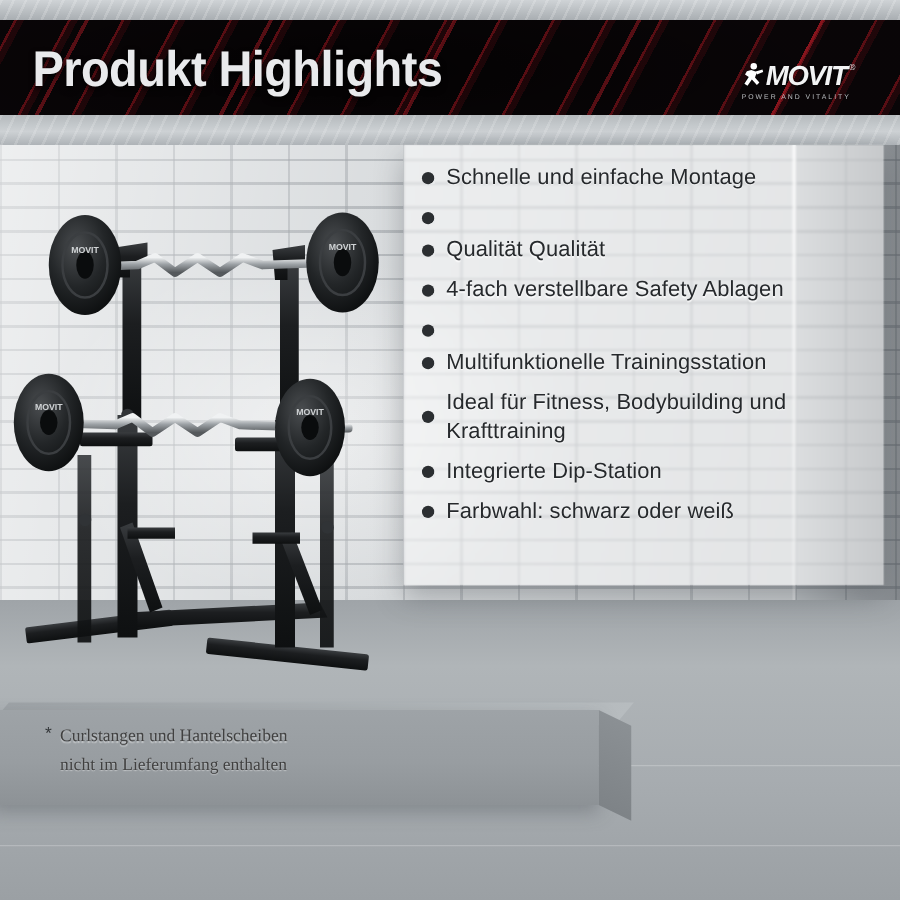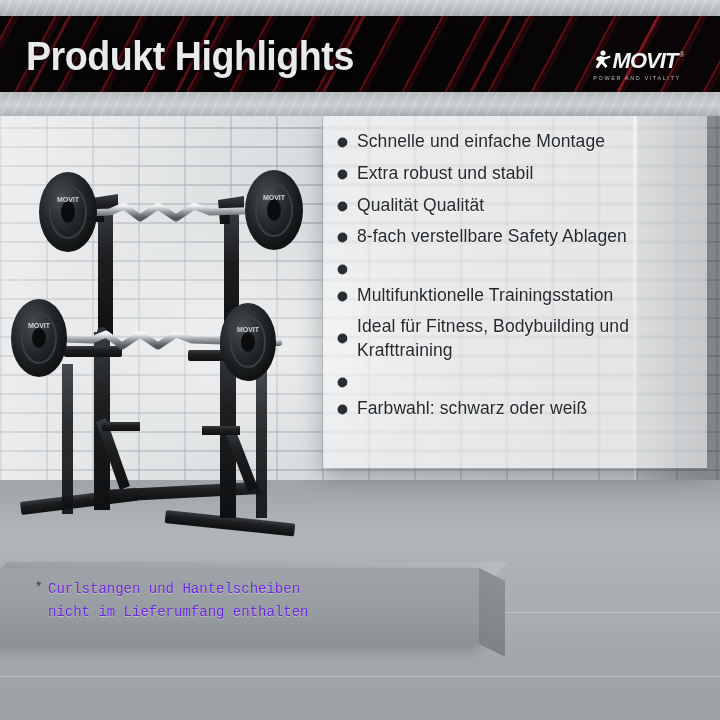--- a/index.html
+++ b/index.html
@@ -281,22 +281,22 @@
     background: linear-gradient(180deg, #8b9094, #7e8387);
     transform: skewY(26deg);
     transform-origin: left top;
   }
   .footnote {
     position: absolute;
     left: 48px; top: 578px;
     width: 380px;
     font-size: 14px;
     line-height: 1.65;
-    color: #6d28d9;
-    font-family: Liberation Mono, monospace;
+    color: #404040;
+    font-family: Liberation Serif, serif;
     text-shadow: 0 1px 1px rgba(255,255,255,.45);
   }
   .footnote-star {
     position: absolute;
     left: 36px; top: 578px;
     font-size: 14px;
     color: #35383b;
   }
 </style>
 </head>
@@ -453,39 +453,38 @@
         </span>
         <span class="feat-text">Schnelle und einfache Montage</span>
       </div>
       <div class="feat">
         <span class="bullet">
           <svg viewBox="0 0 12 12" width="11" height="11">
             <circle cx="6" cy="6" r="5.4" fill="#2b2e31"></circle>
             <path d="M11 3.2 A5.4 5.4 0 0 1 7.6 11 A4 4 0 0 0 11 3.2 Z" fill="#e8eaec"></path>
           </svg>
         </span>
-        <span class="feat-text">Extra robust und stabil</span>
       </div>
       <div class="feat">
         <span class="bullet">
           <svg viewBox="0 0 12 12" width="11" height="11">
             <circle cx="6" cy="6" r="5.4" fill="#2b2e31"></circle>
             <path d="M11 3.2 A5.4 5.4 0 0 1 7.6 11 A4 4 0 0 0 11 3.2 Z" fill="#e8eaec"></path>
           </svg>
         </span>
         <span class="feat-text">Qualität Qualität</span>
       </div>
       <div class="feat">
         <span class="bullet">
           <svg viewBox="0 0 12 12" width="11" height="11">
             <circle cx="6" cy="6" r="5.4" fill="#2b2e31"></circle>
             <path d="M11 3.2 A5.4 5.4 0 0 1 7.6 11 A4 4 0 0 0 11 3.2 Z" fill="#e8eaec"></path>
           </svg>
         </span>
-        <span class="feat-text">8-fach verstellbare Safety Ablagen</span>
+        <span class="feat-text">4-fach verstellbare Safety Ablagen</span>
       </div>
       <div class="feat">
         <span class="bullet">
           <svg viewBox="0 0 12 12" width="11" height="11">
             <circle cx="6" cy="6" r="5.4" fill="#2b2e31"></circle>
             <path d="M11 3.2 A5.4 5.4 0 0 1 7.6 11 A4 4 0 0 0 11 3.2 Z" fill="#e8eaec"></path>
           </svg>
         </span>
       </div>
       <div class="feat">
@@ -506,20 +505,21 @@
         </span>
         <span class="feat-text">Ideal für Fitness, Bodybuilding und Krafttraining</span>
       </div>
       <div class="feat">
         <span class="bullet">
           <svg viewBox="0 0 12 12" width="11" height="11">
             <circle cx="6" cy="6" r="5.4" fill="#2b2e31"></circle>
             <path d="M11 3.2 A5.4 5.4 0 0 1 7.6 11 A4 4 0 0 0 11 3.2 Z" fill="#e8eaec"></path>
           </svg>
         </span>
+        <span class="feat-text">Integrierte Dip-Station</span>
       </div>
       <div class="feat">
         <span class="bullet">
           <svg viewBox="0 0 12 12" width="11" height="11">
             <circle cx="6" cy="6" r="5.4" fill="#2b2e31"></circle>
             <path d="M11 3.2 A5.4 5.4 0 0 1 7.6 11 A4 4 0 0 0 11 3.2 Z" fill="#e8eaec"></path>
           </svg>
         </span>
         <span class="feat-text">Farbwahl: schwarz oder weiß</span>
       </div>

